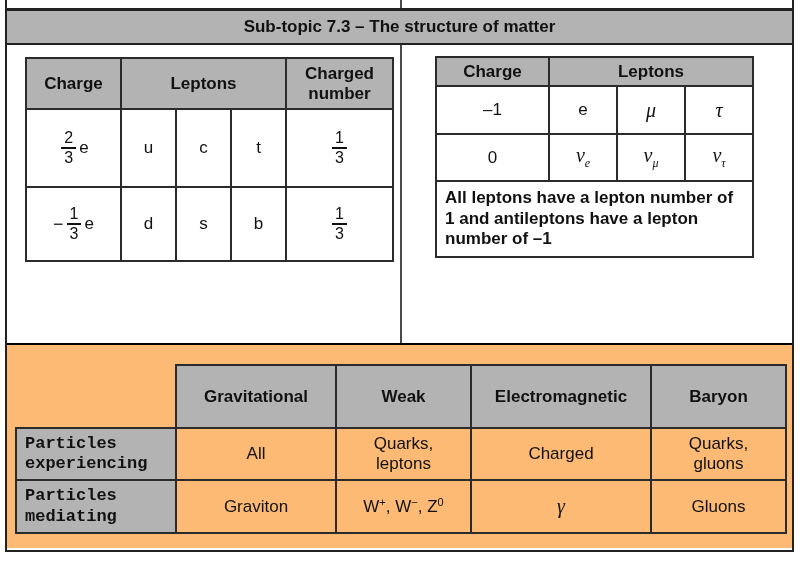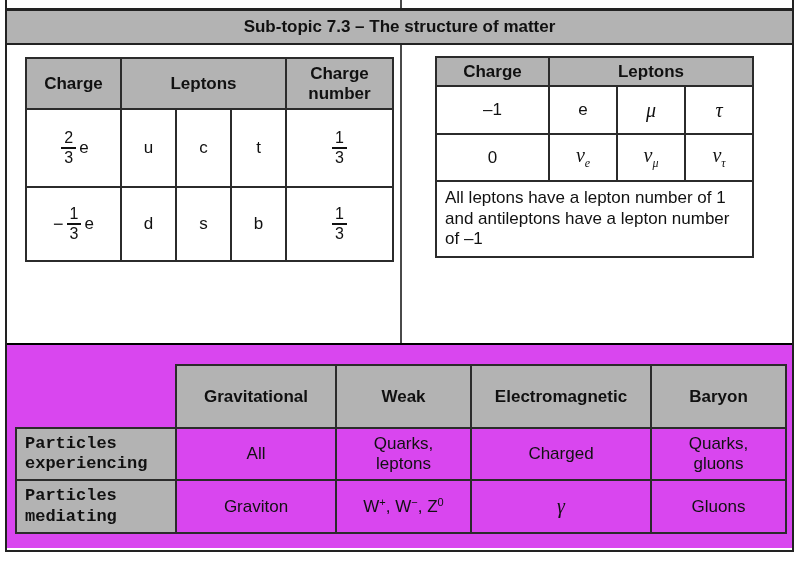--- a/index.html
+++ b/index.html
@@ -20,21 +20,21 @@
   .title-bar {
     height:37px; background:#b3b3b3;
     border-top:3px solid #222; border-bottom:2px solid #222;
     display:flex; align-items:center; justify-content:center;
     font-weight:bold; font-size:17px;
   }
   .middle-section { position:relative; height:300px; border-bottom:2px solid #000000; background:#fff; }
   .middle-section .center-divider {
     position:absolute; left:50%; top:0; bottom:0; width:2px; background:#4a4a4a;
   }
-  .bottom-section { position:relative; height:203px; background:#d946ef; }
+  .bottom-section { position:relative; height:203px; background:#fdba74; }
 
   table { border-collapse:collapse; table-layout:fixed; }
   td, th { border:2px solid #2b2b2b; text-align:center; vertical-align:middle; font-size:17px; }
   th { background:#b3b3b3; font-weight:bold; }
 
   .quarks-table { position:absolute; left:18px; top:12px; }
   .quarks-table col.c-charge { width:95px; }
   .quarks-table col.c-q { width:55px; }
   .quarks-table col.c-baryon { width:107px; }
   .quarks-table tr.hdr { height:51px; }
@@ -45,21 +45,21 @@
   .leptons-table { position:absolute; left:428px; top:11px; }
   .leptons-table col.c-charge { width:113px; }
   .leptons-table col.c-l { width:68px; }
   .leptons-table tr.hdr { height:29px; }
   .leptons-table tr.r1 { height:48px; }
   .leptons-table tr.r2 { height:47px; }
   .leptons-table tr.note-row { height:76px; }
 
   .note-cell {
     text-align:left; font-size:17px; line-height:1.22; padding:4px 8px;
-    background:#fff; font-weight:normal;
+    background:#fff; font-weight:bold;
   }
 
   .frac { display:inline-block; vertical-align:middle; text-align:center; font-size:16px; line-height:1.1; }
   .frac .num { display:block; border-bottom:2px solid #111; padding:0 3px; }
   .frac .den { display:block; }
   .charge-wrap { display:inline-flex; align-items:center; gap:3px; }
   .charge-sign { font-size:18px; }
   .charge-unit { font-size:17px; align-self:center; }
 
   .greek { font-family:"Liberation Serif", serif; font-style:italic; font-size:20px; }
@@ -101,21 +101,21 @@
           <col class="c-charge">
             <col class="c-q">
             <col class="c-q">
             <col class="c-q">
             <col class="c-baryon">
         </colgroup>
         <tbody>
             <tr class="hdr">
           <th>Charge</th>
           <th colspan="3">Leptons</th>
-          <th>Charge number</th>
+          <th>Charged number</th>
         </tr>
         <tr class="r1">
           <td>
             <span class="charge-wrap">
               <span class="charge-sign"></span>
               <span class="frac">
                 <span class="num">2</span>
                 <span class="den">3</span>
               </span>
               <span class="charge-unit">e</span>

